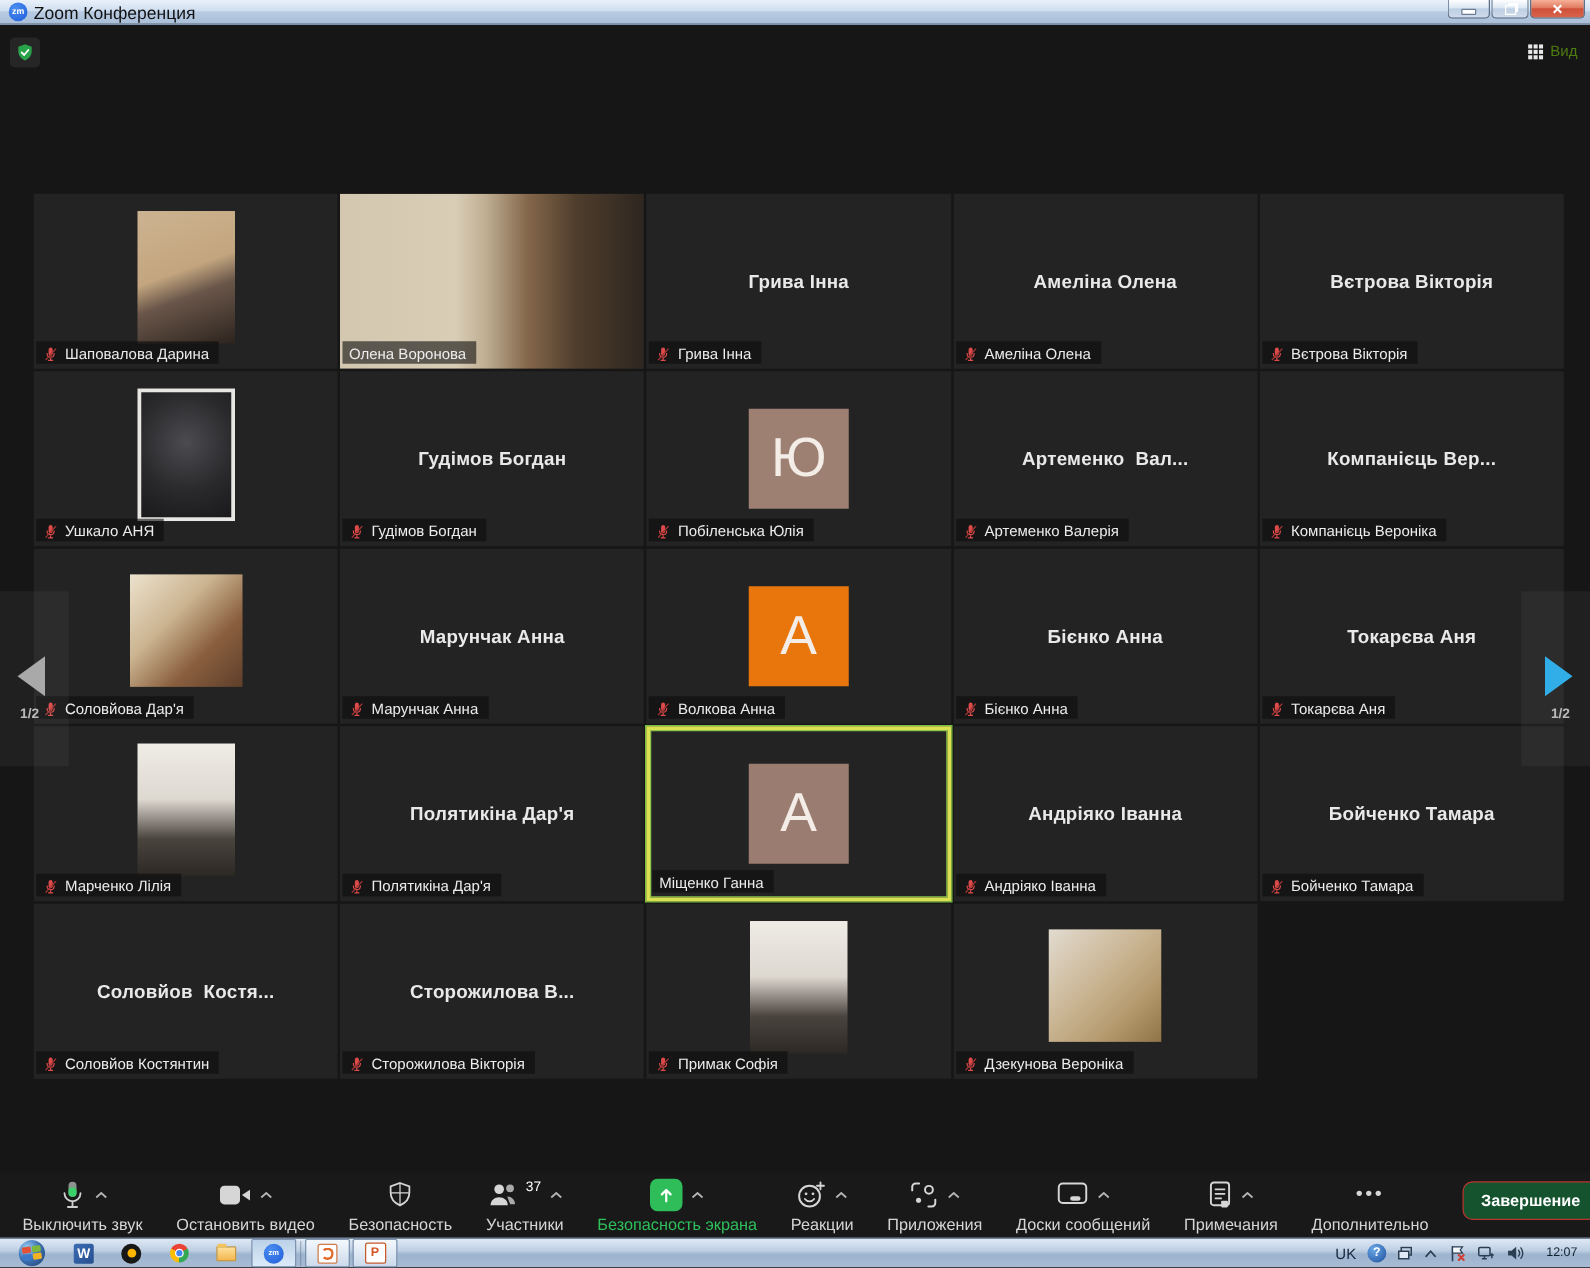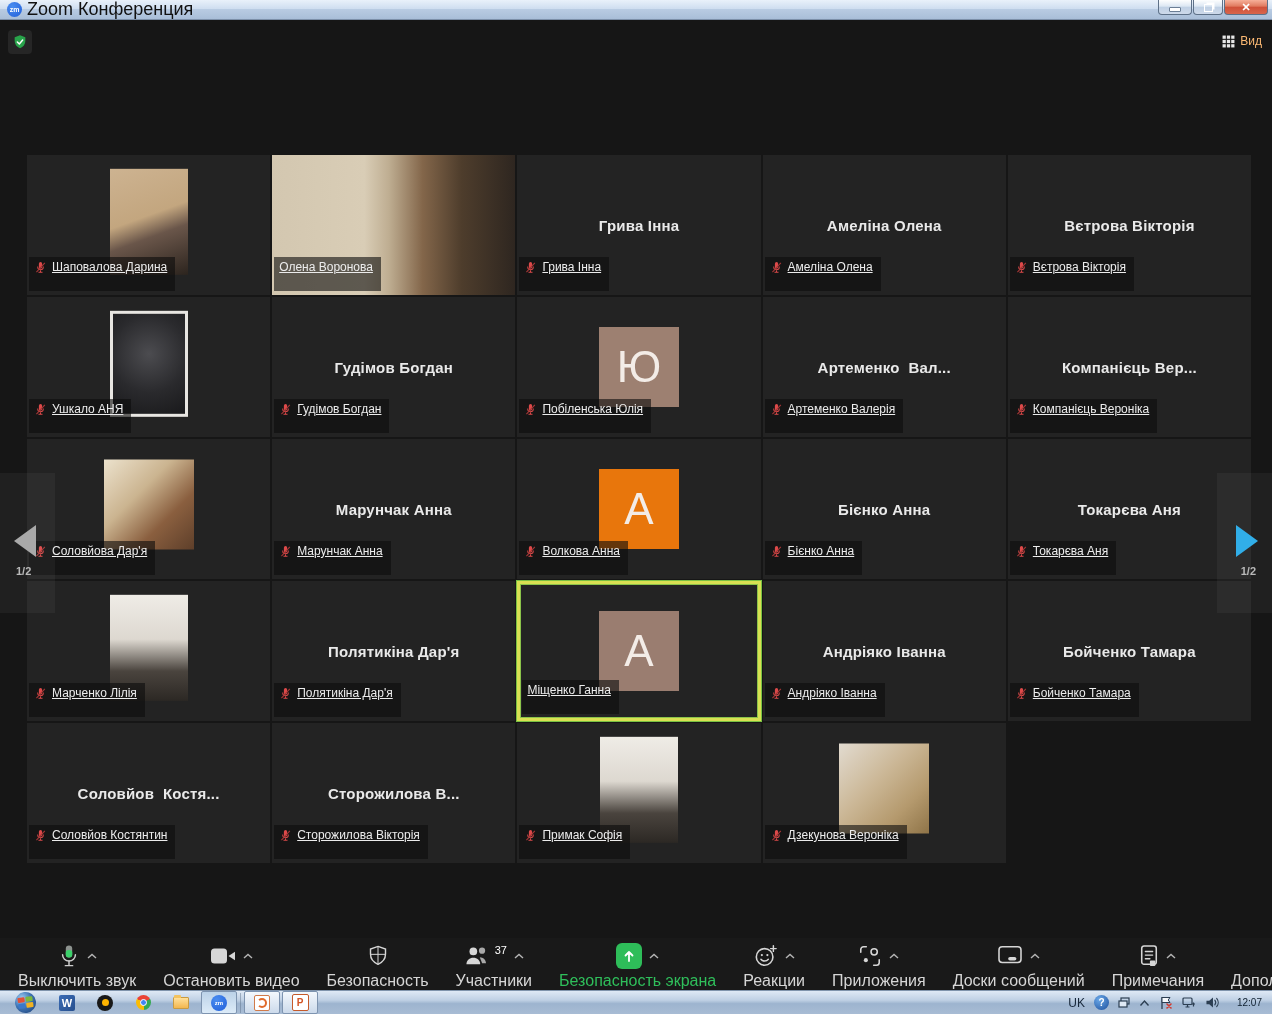--- a/index.html
+++ b/index.html
@@ -12,50 +12,50 @@
   
   .titlebar{
     position:absolute;top:0;left:0;right:0;height:20px;
     background:linear-gradient(to bottom,#e9f1fa 0%,#cfdef0 45%,#b8cbe2 50%,#a9bed8 100%);
     border-bottom:1px solid #7c8fa8;
     display:flex;align-items:center;padding:0 4px;box-sizing:border-box;
   }
   .zm-badge{width:15px;height:15px;border-radius:50%;
     background:radial-gradient(circle at 35% 30%,#4a8df0,#2d6ce0 70%);
     color:#fff;font-size:7px;font-weight:bold;display:flex;align-items:center;justify-content:center;margin:0 5px 0 3px;}
-  .title-text{font-size:18px;color:#111;}
+  .title-text{font-size:14px;color:#111;}
   .win-controls{margin-left:auto;display:flex;gap:1px;align-items:flex-start;height:100%;}
   .win-btn{height:15px;margin-top:0;border:1px solid #5e7188;border-top:none;
     border-radius:0 0 4px 4px;display:flex;align-items:center;justify-content:center;
     background:linear-gradient(to bottom,#fdfefe 0%,#dce7f3 45%,#bfd0e4 50%,#cdd9ea 100%);
     color:#3a4a5c;font-size:9px;box-sizing:border-box;}
   .win-btn.min{width:34px;}
   .win-btn.rest{width:30px;}
   .win-btn.close{width:44px;background:linear-gradient(to bottom,#f6b099 0%,#e07a5f 45%,#cf5038 50%,#d8654c 100%);color:#fff;font-weight:bold;font-size:11px;}
   .min-glyph{width:10px;height:3px;background:#fff;border:1px solid #6b7e95;border-radius:1px;margin-top:4px;}
   .rest-glyph{width:7px;height:6px;border:1px solid #fff;box-shadow:2px -2px 0 -0.5px #fff;background:transparent;margin-top:1px;}
   
   .meeting{position:absolute;top:20px;left:0;right:0;bottom:24px;background:#161616;}
   .meet-topbar{position:absolute;top:10px;left:0;right:0;height:30px;}
   .shield-wrap{position:absolute;left:8px;top:0;width:24px;height:24px;border-radius:4px;background:#262626;display:flex;align-items:center;justify-content:center;}
-  .view-btn{position:absolute;right:10px;top:4px;display:flex;align-items:center;gap:5px;color:#fdba74;font-size:12px;}
+  .view-btn{position:absolute;right:10px;top:4px;display:flex;align-items:center;gap:5px;color:#4d7c0f;font-size:12px;}
   
   .grid{
     position:absolute;left:27px;top:135px;width:1224px;
     display:grid;grid-template-columns:repeat(5,1fr);grid-auto-rows:140px;gap:2px;
   }
   .tile{position:relative;background:#232323;box-sizing:border-box;overflow:hidden;}
   .tile.active{border:3px solid #d9e052;box-shadow:0 0 0 1px #79c043, inset 0 0 0 1px #8bc34a;}
   .disp-name{position:absolute;inset:0;display:flex;align-items:center;justify-content:center;
     color:#e9e9e9;font-size:15px;font-weight:bold;white-space:pre;letter-spacing:.2px;}
   .avatar{position:absolute;left:50%;top:50%;transform:translate(-50%,-50%);
     width:80px;height:80px;display:flex;align-items:center;justify-content:center;
     color:#f3ece7;font-size:44px;font-weight:normal;}
   .name-label{position:absolute;left:2px;bottom:4px;background:rgba(12,12,12,.6);
-    color:#ececec;font-size:12px;padding:3px 8px 17px 5px;display:flex;align-items:center;gap:5px;max-width:92%;text-decoration:underline;}
+    color:#ececec;font-size:12px;padding:3px 8px 1px 5px;display:flex;align-items:center;gap:5px;max-width:92%;}
   .name-label svg{flex:0 0 auto;}
   .video{position:absolute;}
   .v-portrait{width:78px;height:106px;left:50%;top:50%;transform:translate(-50%,-53%);}
   .v-square{width:90px;height:90px;left:50%;top:50%;transform:translate(-50%,-55%);}
   .v-full{inset:0;width:100%;height:100%;transform:none;}
   .tone-warm{background:linear-gradient(160deg,#cdb391 0%,#c3a67f 45%,#6a564a 62%,#2c241e 100%);}
   .tone-office{background:linear-gradient(90deg,#d3c7b0 0%,#d9cdb6 38%,#bfae92 48%,#83664a 62%,#4e3d2c 78%,#2e2620 100%);}
   .tone-dark{background:radial-gradient(circle at 50% 40%,#4c4c50 0%,#2a2a2d 55%,#19191b 100%);border:3px solid #e8e6e2;box-sizing:border-box;}
   .tone-light{background:linear-gradient(135deg,#ece2cd 0%,#cbb490 38%,#8a5f3f 68%,#5e3f2a 100%);}
   .tone-pale{background:linear-gradient(180deg,#efece6 0%,#ddd8d0 42%,#4a443e 72%,#2c2824 100%);}
@@ -68,21 +68,21 @@
   .tri-left{border-right:22px solid #a9a9a9;left:14px;}
   .tri-right{border-left:22px solid #31aee8;right:14px;}
   .page-ind{position:absolute;top:92px;color:#b9b9b9;font-size:11px;}
   .nav-left .page-ind{left:16px;}
   .nav-right .page-ind{right:16px;}
   
   .toolbar{position:absolute;left:0;right:0;bottom:0;height:52px;background:#191919;
     display:flex;align-items:flex-start;padding:4px 12px 0 18px;box-sizing:border-box;}
   .tb-item{display:flex;flex-direction:column;align-items:center;gap:2px;margin-right:27px;cursor:default;}
   .tb-top{height:28px;display:flex;align-items:center;gap:7px;}
-  .tb-label{font-size:16px;color:#d6d6d6;white-space:nowrap;}
+  .tb-label{font-size:13px;color:#d6d6d6;white-space:nowrap;}
   .tb-label.green{color:#2fbf5b;}
   .count{font-size:11px;color:#fff;margin:-12px 0 0 -2px;}
   .share-sq{width:26px;height:26px;border-radius:6px;background:#2ebd59;display:flex;align-items:center;justify-content:center;}
   .more-dots{color:#d6d6d6;font-size:16px;letter-spacing:2px;line-height:26px;}
   .end-btn{margin-left:auto;margin-top:3px;background:#14532d;color:#fff;font-size:13px;font-weight:bold;
     padding:7px 14px;border-radius:8px;border:1px solid #b8362f;}
   
   .taskbar{position:absolute;left:0;right:0;bottom:0;height:24px;
     background:linear-gradient(to bottom,#dfe9f5 0%,#bfd0e4 40%,#9db4cf 55%,#a8bcd4 100%);
     border-top:1px solid #8094ac;display:flex;align-items:center;box-sizing:border-box;}

